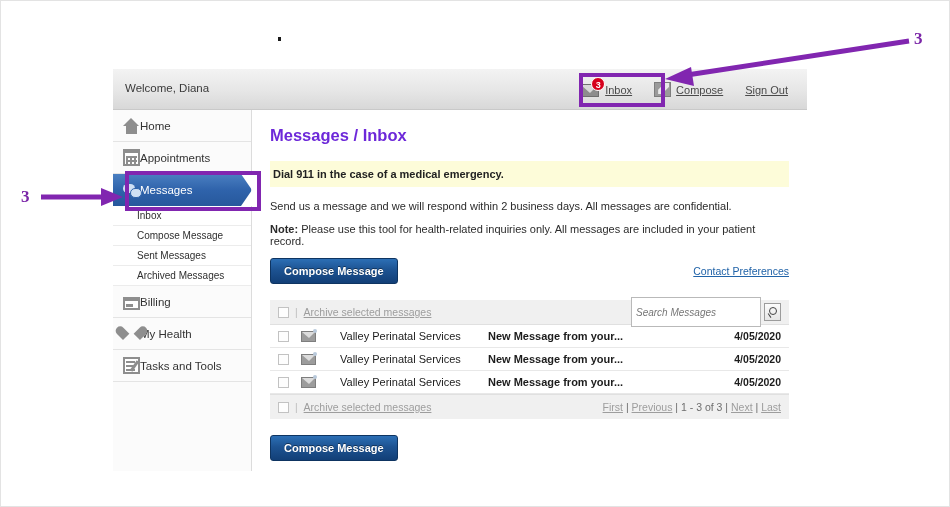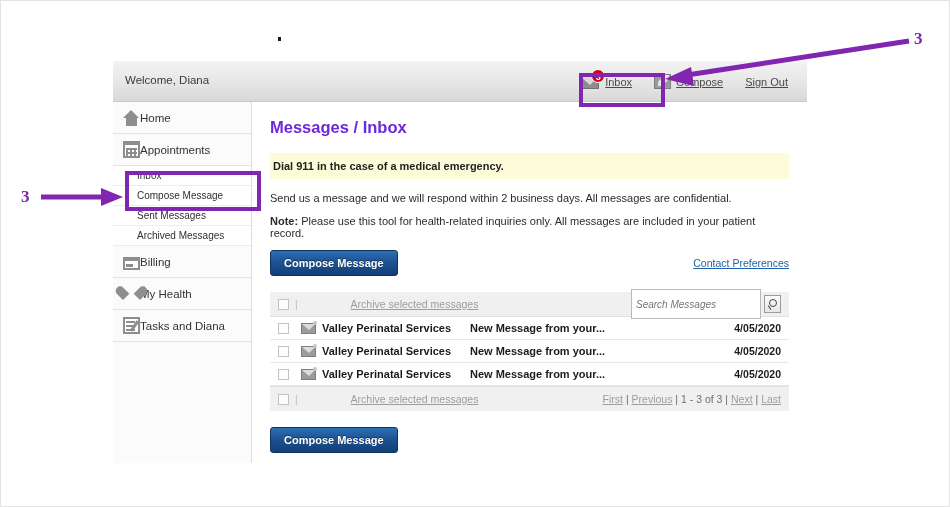--- a/index.html
+++ b/index.html
@@ -17,21 +17,21 @@
   }
 
   
   .artifact-dot {
     position: absolute; left: 277px; top: 36px;
     width: 3px; height: 4px; background: #1a1a1a;
   }
 
   
   #app {
-    position: absolute; left: 112px; top: 60px;
+    position: absolute; left: 112px; top: 68px;
     width: 694px; height: 402px;
     background: #ffffff;
   }
 
   
   .topbar {
     position: relative;
     height: 41px;
     background: linear-gradient(to bottom, #f3f3f3 0%, #e6e6e6 55%, #d8d8d8 100%);
     border-bottom: 1px solid #c9c9c9;
@@ -243,21 +243,21 @@
     border-bottom: 1px solid #e0e0e0;
   }
   .tbl-bar.bottom { border-bottom: none; border-top: 1px solid #e0e0e0; }
   .cbox {
     width: 11px; height: 11px;
     border: 1px solid #c2c2c2; background: #fdfdfd;
     flex: 0 0 auto;
   }
   .divider-pipe { color: #bbb; font-size: 10px; margin: 0 6px; }
   .archive-link {
-    font-size: 10.5px; color: #9d9d9d; text-decoration: underline; margin-left: 47px;
+    font-size: 10.5px; color: #9d9d9d; text-decoration: underline;
   }
   .searchwrap { margin-left: auto; display: flex; align-items: center; gap: 3px; }
   .searchbox {
     width: 130px; height: 30px;
     border: 1px solid #b9b9b9; background: #fff;
     font-size: 10px; font-style: italic; color: #9a9a9a;
     padding: 0 4px; line-height: 15px;
   }
   .searchbtn {
     width: 17px; height: 18px;
@@ -289,21 +289,21 @@
     content: ""; position: absolute; left: 0; top: 0;
     width: 0; height: 0;
     border-left: 7px solid transparent;
     border-right: 6px solid transparent;
     border-top: 6px solid #dcdcdc;
   }
   .row-env::after {
     content: ""; position: absolute; right: -2px; top: -3px;
     width: 4px; height: 4px; border-radius: 50%; background: #b9c9db;
   }
-  .col-from { width: 148px; margin-left: 6px; font-weight: bold; color: #1c1c1c; }
+  .col-from { width: 148px; margin-left: 24px; font-weight: normal; color: #1c1c1c; }
   .col-subj { flex: 1; font-weight: bold; color: #1c1c1c; }
   .col-date { font-weight: bold; color: #1c1c1c; font-size: 10.5px; }
   .pager { margin-left: auto; font-size: 10.5px; color: #6e6e6e; text-align: center; }
   .pager a { color: #9d9d9d; text-decoration: underline; }
   .pager span.cur { color: #6e6e6e; }
 
   .bottom-btn { margin-top: 16px; }
 
   
   .anno-num {
@@ -362,41 +362,45 @@
         <div class="nav-item">
           <span class="nav-ico ico-home"></span>
           <span class="nav-label">Home</span>
         </div>
 
         <div class="nav-item">
           <span class="nav-ico ico-cal"></span>
           <span class="nav-label">Appointments</span>
         </div>
 
+        <div class="nav-item active">
+          <span class="nav-ico ico-msg"></span>
+          <span class="nav-label">Messages</span>
+        </div>
 
         <div class="subnav">
           <div class="subnav-item">Inbox</div>
           <div class="subnav-item">Compose Message</div>
           <div class="subnav-item">Sent Messages</div>
           <div class="subnav-item">Archived Messages</div>
         </div>
 
         <div class="nav-item">
           <span class="nav-ico ico-bill"></span>
           <span class="nav-label">Billing</span>
         </div>
 
         <div class="nav-item">
           <span class="nav-ico ico-heart"></span>
           <span class="nav-label">My Health</span>
         </div>
 
         <div class="nav-item">
           <span class="nav-ico ico-task"></span>
-          <span class="nav-label">Tasks and Diana</span>
+          <span class="nav-label">Tasks and Tools</span>
         </div>
 
 
       </div>
 
       <div class="content">
 
         <h1 class="page-title">Messages / Inbox</h1>
 
         <div class="alert">Dial 911 in the case of a medical emergency.</div>

